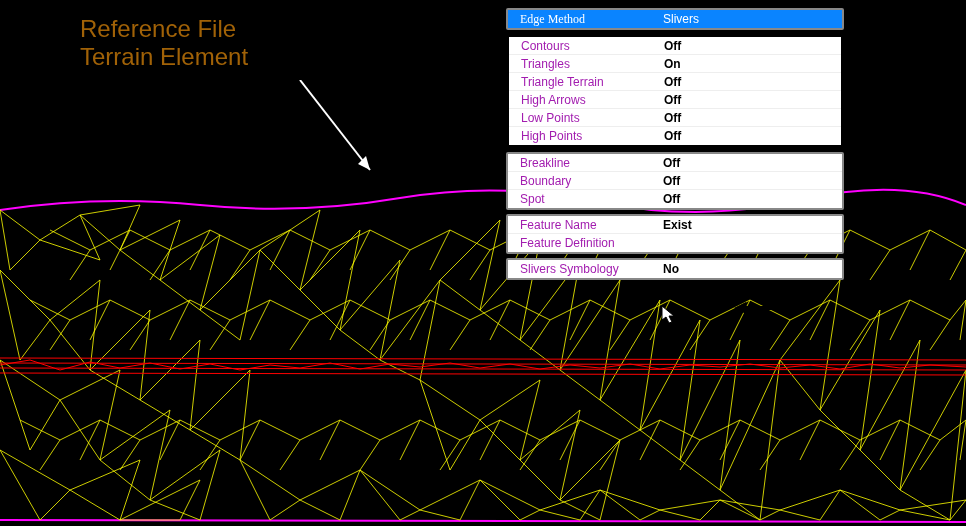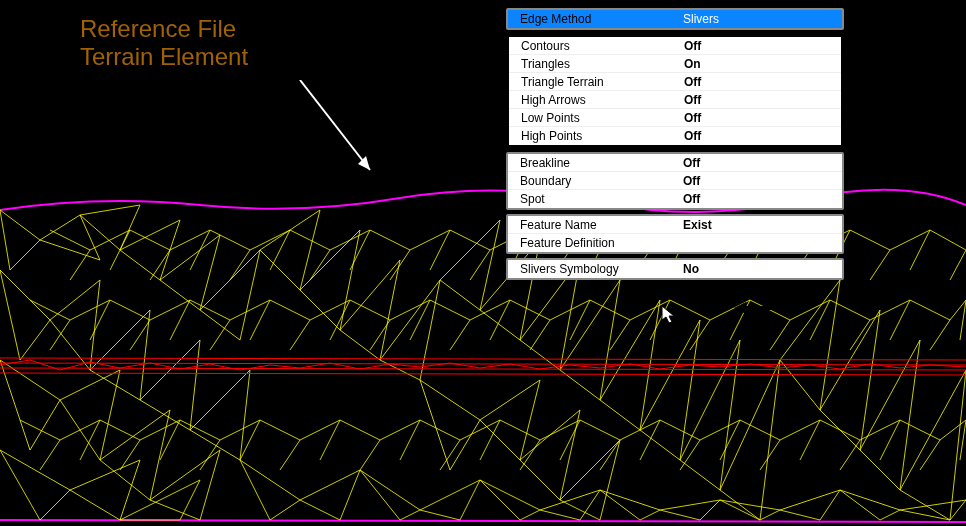--- a/index.html
+++ b/index.html
@@ -66,37 +66,36 @@
     padding: 0;
   }
   
   .panel-row:last-child { border-bottom: none; }
   
   .panel-row.selected {
     background: #0a84ff;
     color: #fff;
   }
   
-  .panel-row.selected .row-label { color: #000000; }
+  .panel-row.selected .row-label { color: #ffffff; font-family: Liberation Serif, serif; }
   
   .row-label {
     width: 155px;
     padding-left: 12px;
-    color: #000000;
+    color: #a21caf;
     font-size: 12px;
     white-space: nowrap;
   }
   
   .row-value {
     flex: 1;
     font-weight: bold;
     color: #000;
     font-size: 12px;
     white-space: nowrap;
-    margin-left: 20px;
   }
   
   .panel-row.selected .row-value { color: #fff; font-weight: normal; }
   
   .cursor-icon {
     position: absolute;
     top: 304px;
     left: 660px;
     z-index: 60;
   }

